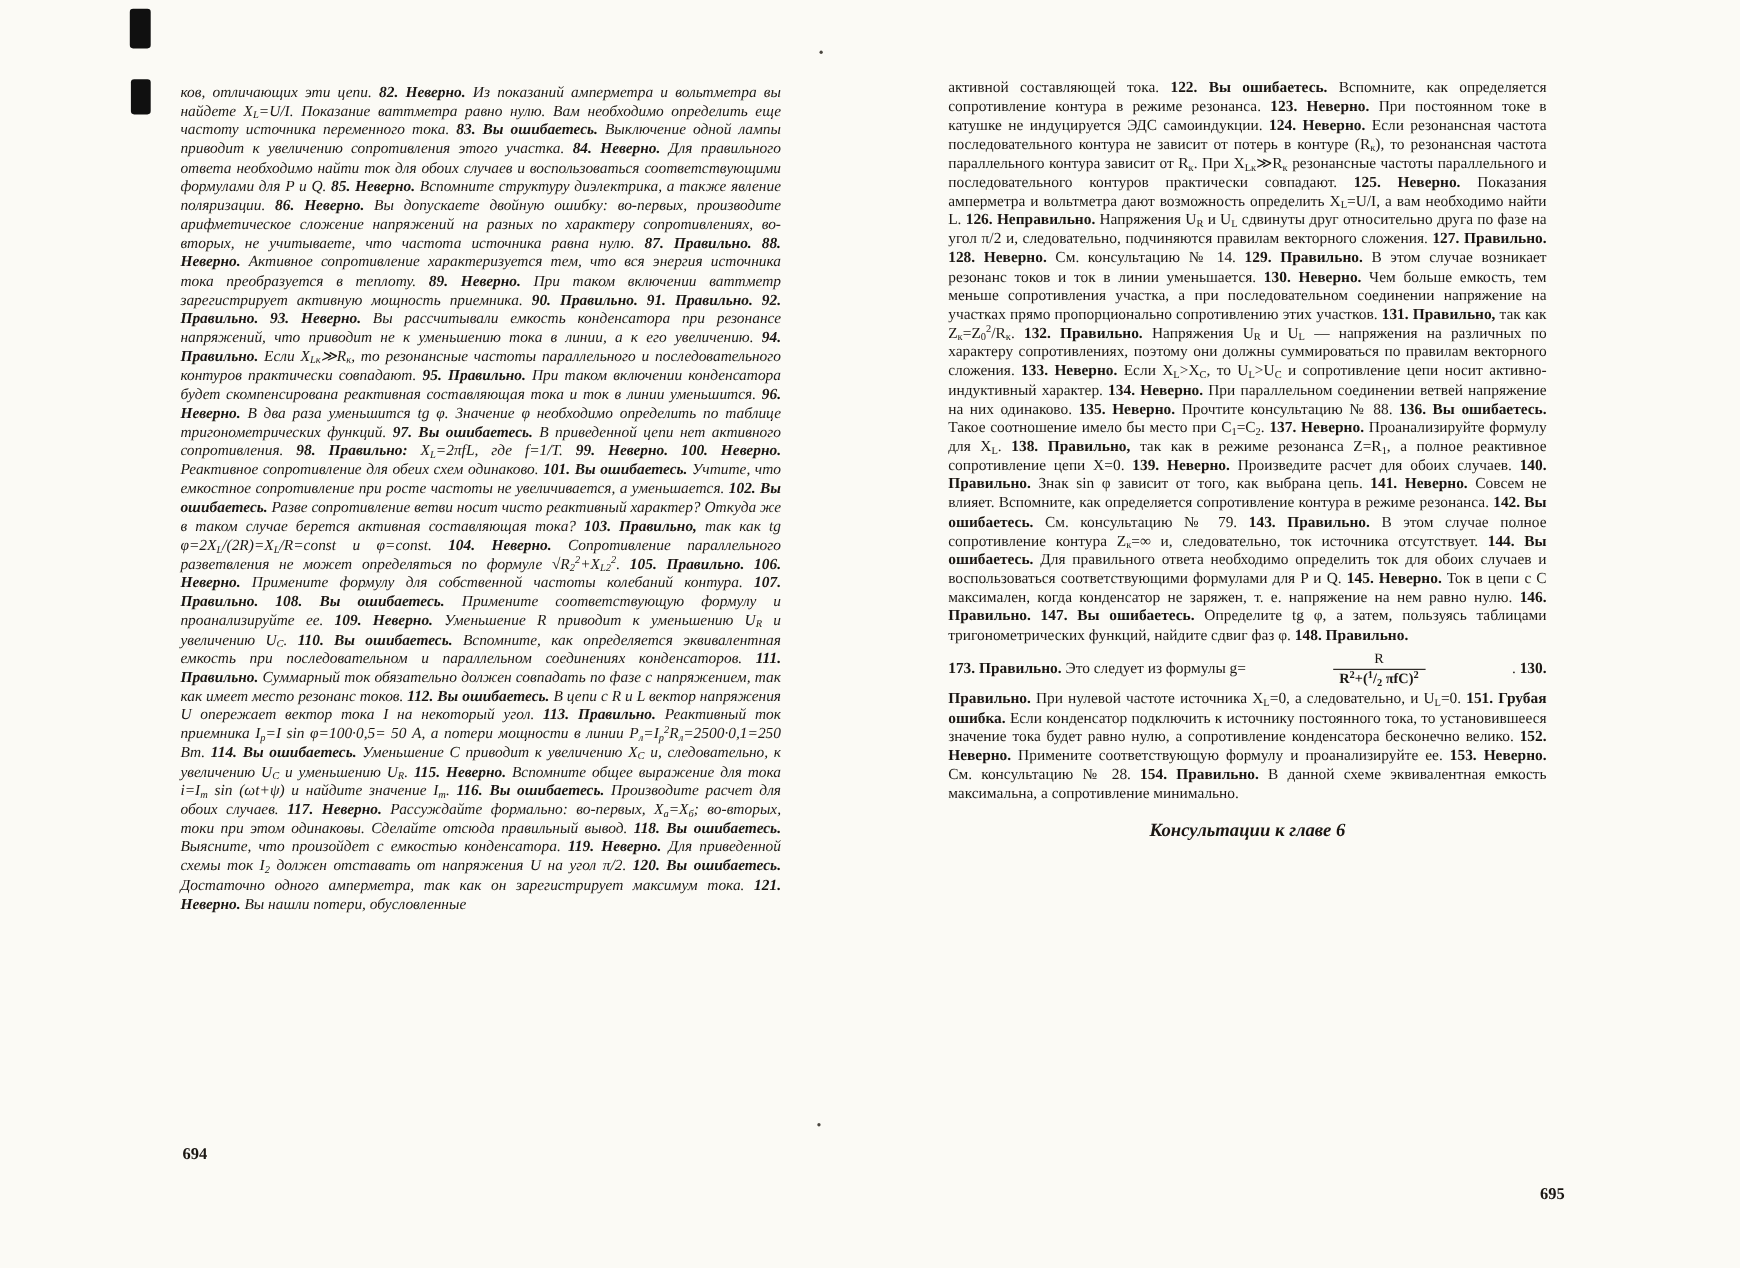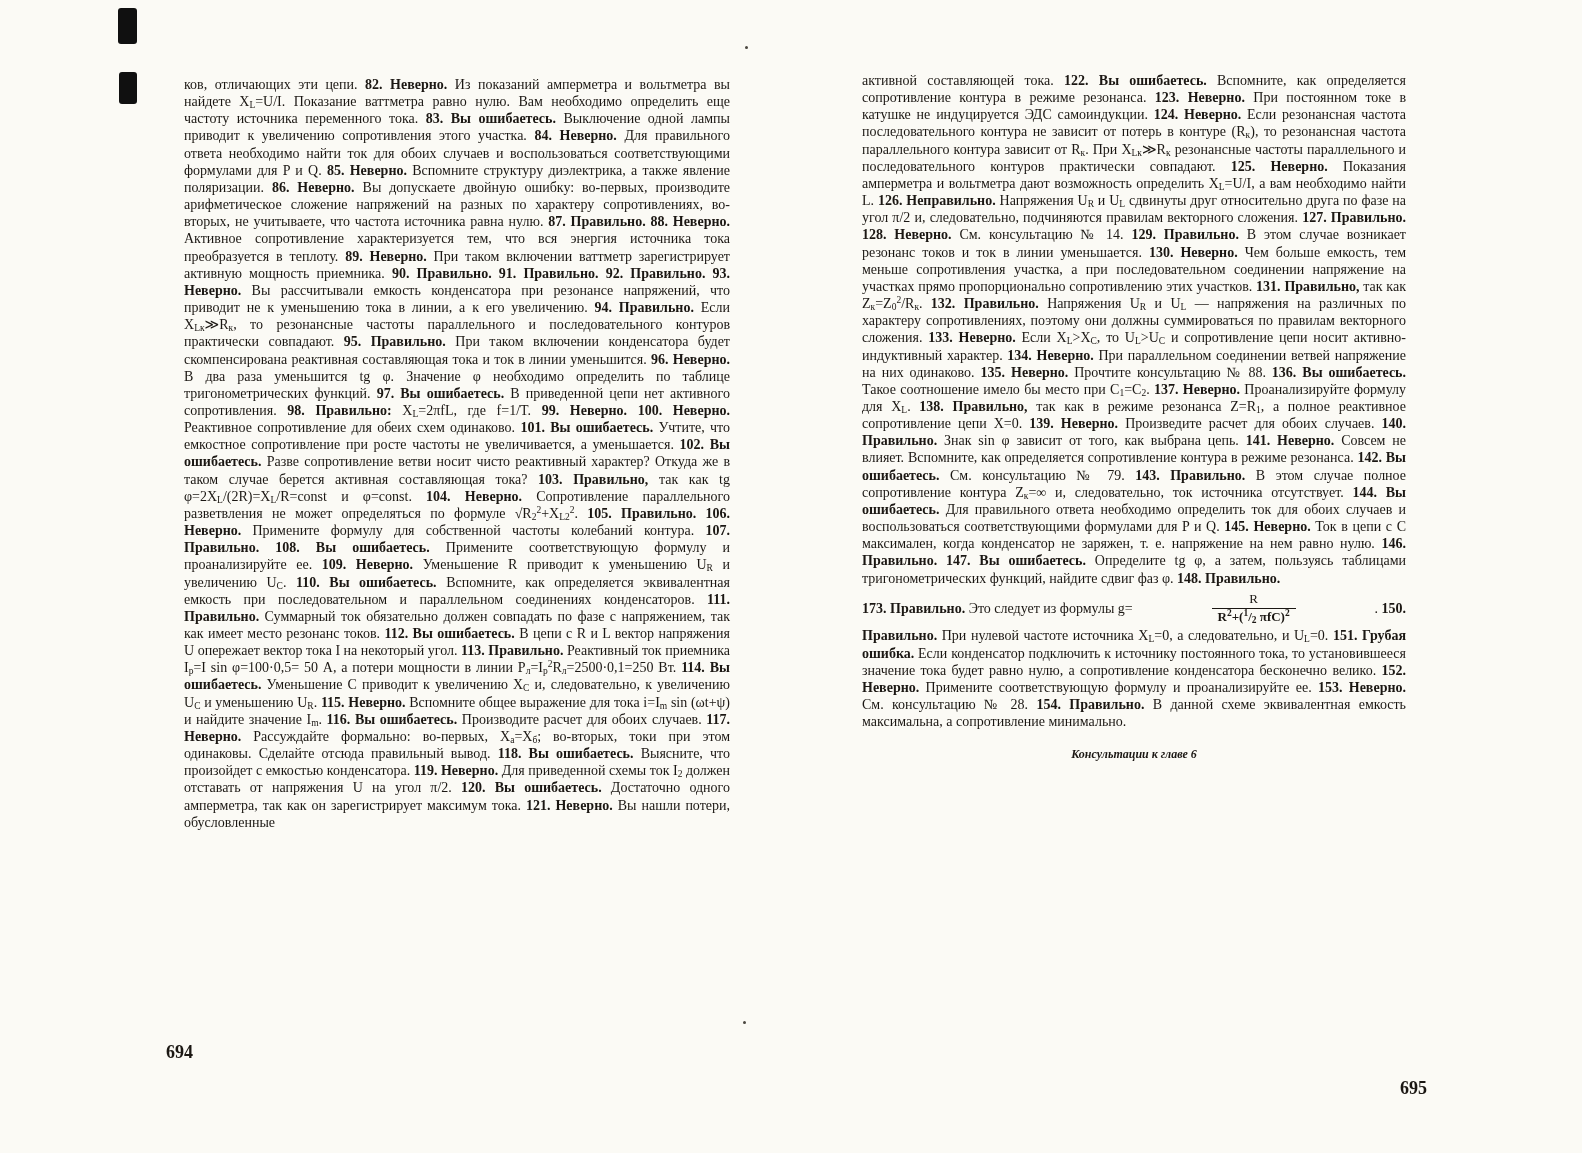--- a/index.html
+++ b/index.html
@@ -9,38 +9,38 @@
     font-family: "Liberation Serif", "DejaVu Serif", serif;
     color: #1b1713;
     position: relative;
     overflow: hidden;
   }
   .col { position: absolute; font-size: 14px; line-height: 17.15px; }
   .col p { margin: 0; text-align: justify; }
   b { font-weight: 700; }
   sub { font-size: 9.5px; line-height: 0; vertical-align: -0.25em; }
   sup { font-size: 9.5px; line-height: 0; vertical-align: 0.5em; }
-  #left-col  { left: 184px; top: 76px;  width: 546px; }
+  #left-col  { left: 164px; top: 76px;  width: 546px; font-style: italic; }
   #right-col { left: 862px; top: 72px;  width: 544px; }
   .formula-line {
     display: flex; align-items: center; justify-content: space-between;
     margin: 4px 0 2px; white-space: nowrap;
   }
   .frac {
     display: inline-flex; flex-direction: column; align-items: center;
     margin: 0 6px; font-size: 13px; line-height: 1.3; text-align: center;
   }
   .frac .num { padding: 0 6px; }
   .frac .den { border-top: 1.2px solid #1b1713; padding: 0 6px; font-weight: bold; }
   .section-heading {
-    font-size: 12px; font-weight: 700; font-style: italic;
+    font-size: 17px; font-weight: 700; font-style: italic;
     text-align: center; margin: 16px 0 12px;
   }
   .indent { text-indent: 26px; }
-  .page-number { position: absolute; font-weight: 700; font-size: 18px; }
+  .page-number { position: absolute; font-weight: 700; font-size: 15px; }
   #pn-left  { left: 166px;  top: 1042px; }
   #pn-right { left: 1400px; top: 1038px; margin-top: 40px; }
   .artifact { position: absolute; background: #101010; }
   #artifact-1 { left: 118px; top: 8px;  width: 19px; height: 36px; border-radius: 3px; }
   #artifact-2 { left: 119px; top: 72px; width: 18px; height: 32px; border-radius: 3px; }
   .speck { position: absolute; width: 3px; height: 3px; border-radius: 50%; background: #4a463f; }
   #speck-1 { left: 745px; top: 46px; }
   #speck-2 { left: 743px; top: 1021px; }
 </style>
 </head>
@@ -56,20 +56,20 @@
 </div>
 
 <div class="col" id="right-col">
   <p>активной составляющей тока. <b>122. Вы ошибаетесь.</b> Вспомните, как определяется сопротивление контура в режиме резонанса. <b>123. Неверно.</b> При постоянном токе в катушке не индуцируется ЭДС самоиндукции. <b>124. Неверно.</b> Если резонансная частота последовательного контура не зависит от потерь в контуре (R<sub>к</sub>), то резонансная частота параллельного контура зависит от R<sub>к</sub>. При X<sub>Lк</sub>≫R<sub>к</sub> резонансные частоты параллельного и последовательного контуров практически совпадают. <b>125. Неверно.</b> Показания амперметра и вольтметра дают возможность определить X<sub>L</sub>=U/I, а вам необходимо найти L. <b>126. Неправильно.</b> Напряжения U<sub>R</sub> и U<sub>L</sub> сдвинуты друг относительно друга по фазе на угол π/2 и, следовательно, подчиняются правилам векторного сложения. <b>127. Правильно. 128. Неверно.</b> См. консультацию № 14. <b>129. Правильно.</b> В этом случае возникает резонанс токов и ток в линии уменьшается. <b>130. Неверно.</b> Чем больше емкость, тем меньше сопротивления участка, а при последовательном соединении напряжение на участках прямо пропорционально сопротивлению этих участков. <b>131. Правильно,</b> так как Z<sub>к</sub>=Z<sub>0</sub><sup>2</sup>/R<sub>к</sub>. <b>132. Правильно.</b> Напряжения U<sub>R</sub> и U<sub>L</sub> — напряжения на различных по характеру сопротивлениях, поэтому они должны суммироваться по правилам векторного сложения. <b>133. Неверно.</b> Если X<sub>L</sub>&gt;X<sub>C</sub>, то U<sub>L</sub>&gt;U<sub>C</sub> и сопротивление цепи носит активно-индуктивный характер. <b>134. Неверно.</b> При параллельном соединении ветвей напряжение на них одинаково. <b>135. Неверно.</b> Прочтите консультацию № 88. <b>136. Вы ошибаетесь.</b> Такое соотношение имело бы место при C<sub>1</sub>=C<sub>2</sub>. <b>137. Неверно.</b> Проанализируйте формулу для X<sub>L</sub>. <b>138. Правильно,</b> так как в режиме резонанса Z=R<sub>1</sub>, а полное реактивное сопротивление цепи X=0. <b>139. Неверно.</b> Произведите расчет для обоих случаев. <b>140. Правильно.</b> Знак sin φ зависит от того, как выбрана цепь. <b>141. Неверно.</b> Совсем не влияет. Вспомните, как определяется сопротивление контура в режиме резонанса. <b>142. Вы ошибаетесь.</b> См. консультацию № 79. <b>143. Правильно.</b> В этом случае полное сопротивление контура Z<sub>к</sub>=∞ и, следовательно, ток источника отсутствует. <b>144. Вы ошибаетесь.</b> Для правильного ответа необходимо определить ток для обоих случаев и воспользоваться соответствующими формулами для P и Q. <b>145. Неверно.</b> Ток в цепи с C максимален, когда конденсатор не заряжен, т. е. напряжение на нем равно нулю. <b>146. Правильно. 147. Вы ошибаетесь.</b> Определите tg φ, а затем, пользуясь таблицами тригонометрических функций, найдите сдвиг фаз φ. <b>148. Правильно.</b></p>
   <div class="formula-line">
     <span><b>173. Правильно.</b> Это следует из формулы g=</span>
     <span class="frac">
       <span class="num">R</span>
       <span class="den">R<sup>2</sup>+(<sup>1</sup>/<sub>2</sub> πfC)<sup>2</sup></span>
     </span>
-    <span>. <b>150.</b></span>
+    <span>. <b>130.</b></span>
   </div>
   <p><b>Правильно.</b> При нулевой частоте источника X<sub>L</sub>=0, а следовательно, и U<sub>L</sub>=0. <b>151. Грубая ошибка.</b> Если конденсатор подключить к источнику постоянного тока, то установившееся значение тока будет равно нулю, а сопротивление конденсатора бесконечно велико. <b>152. Неверно.</b> Примените соответствующую формулу и проанализируйте ее. <b>153. Неверно.</b> См. консультацию № 28. <b>154. Правильно.</b> В данной схеме эквивалентная емкость максимальна, а сопротивление минимально.</p>
   <div class="section-heading">Консультации к главе 6</div>
 </div>
 
 <div class="page-number" id="pn-left">694</div>
 <div class="page-number" id="pn-right">695</div>
 
 </body></html>

